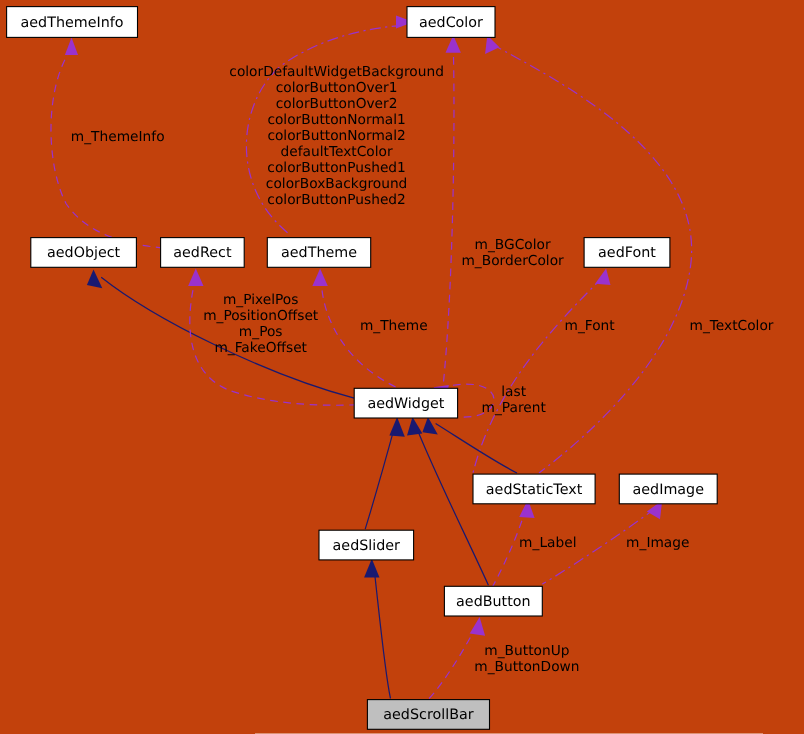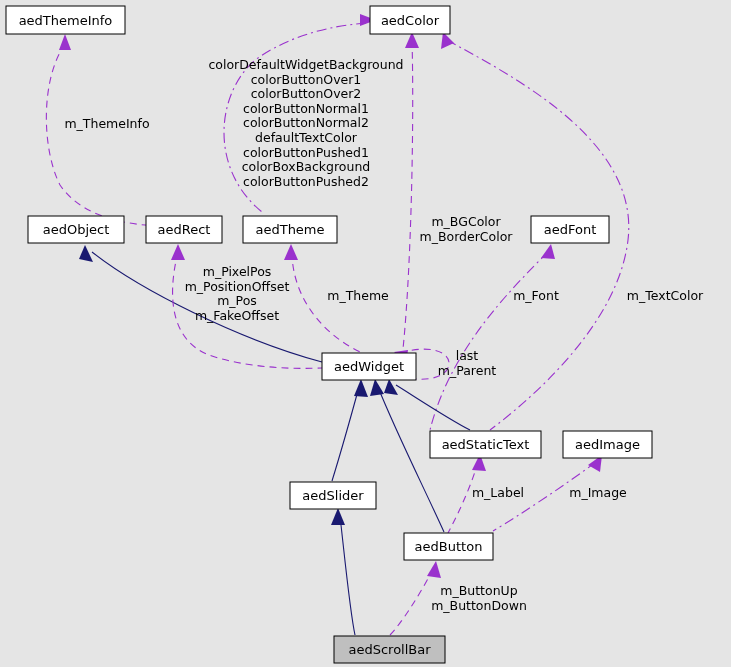--- a/index.html
+++ b/index.html
@@ -10,21 +10,21 @@
   body {
     width: 731px;
     height: 667px;
     overflow: hidden;
     font-family: "DejaVu Sans", sans-serif;
   }
   #diagram-root {
     position: relative;
     width: 731px;
     height: 667px;
-    background: #e5e5e5;
+    background: #c2410c;
   }
   svg#uml-canvas {
     position: absolute;
     left: 0;
     top: 0;
     width: 731px;
     height: 667px;
     display: block;
   }
   .node-box {

